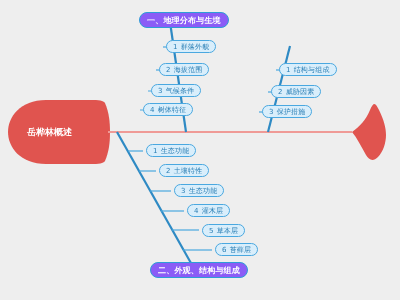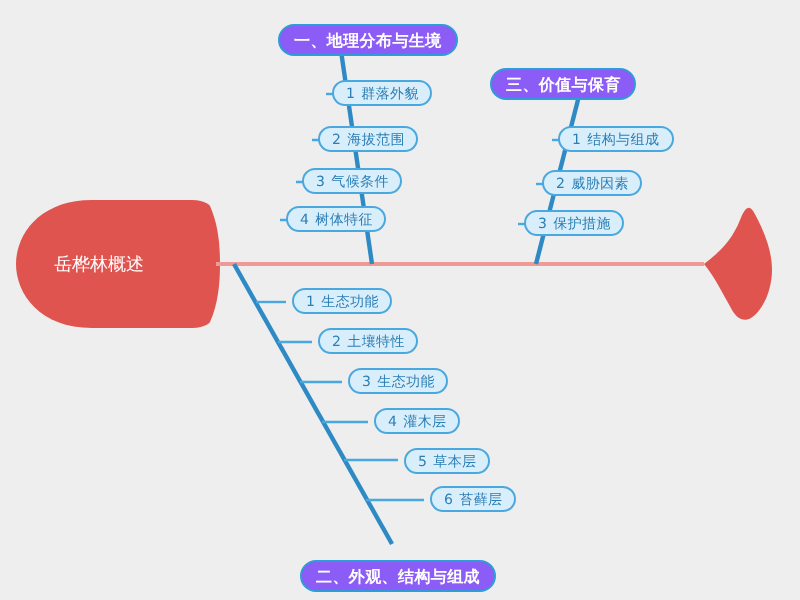--- a/index.html
+++ b/index.html
@@ -40,21 +40,21 @@
     font-size:7px;
     height:13px;
     border-radius:7px;
     padding:0 6px;
   }
   
   .head-label{
     position:absolute;
     color:#ffffff;
     font-size:9px;
-    font-weight:normal;
+    font-weight:bold;
     white-space:nowrap;
   }
 </style>
 </head>
 <body>
 
 <div id="stage">
 
   <svg width="400" height="300" viewBox="0 0 400 300">
 
@@ -123,21 +123,20 @@
     <span style="width:3px"></span>
     <span>气候条件</span>
   </div>
 
   <div class="node-box sub" style="left:143px;top:103px;">
     <span>4</span>
     <span style="width:3px"></span>
     <span>树体特征</span>
   </div>
 
-  <div class="node-box cat" style="left:245px;top:34px;">三、价值与保育</div>
 
   <div class="node-box sub" style="left:279px;top:63px;">
     <span>1</span>
     <span style="width:3px"></span>
     <span>结构与组成</span>
   </div>
 
   <div class="node-box sub" style="left:271px;top:85px;">
     <span>2</span>
     <span style="width:3px"></span>
@@ -179,15 +178,15 @@
     <span style="width:3px"></span>
     <span>草本层</span>
   </div>
 
   <div class="node-box sub" style="left:215px;top:243px;">
     <span>6</span>
     <span style="width:3px"></span>
     <span>苔藓层</span>
   </div>
 
-  <div class="node-box cat" style="left:150px;top:280px;">二、外观、结构与组成</div>
+  <div class="node-box cat" style="left:150px;top:262px;">二、外观、结构与组成</div>
 
 </div>
 
 </body></html>

